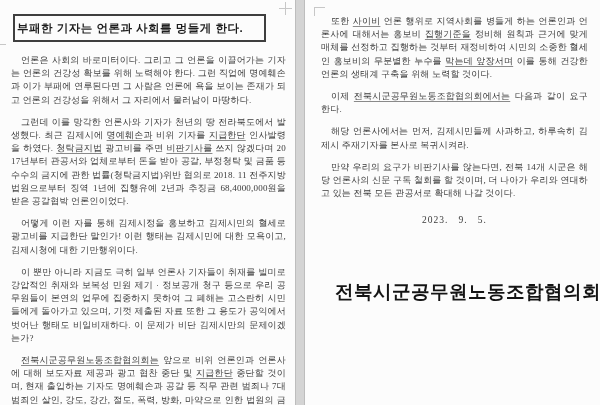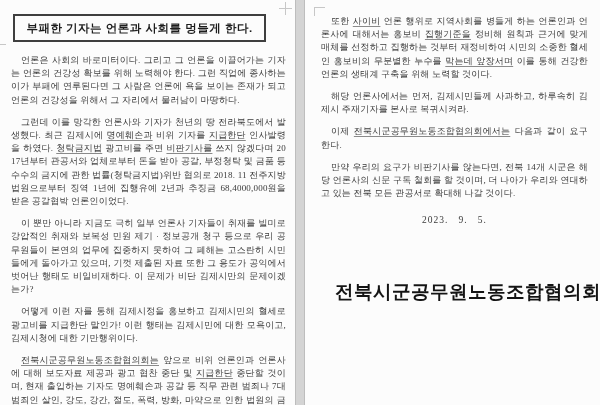--- a/index.html
+++ b/index.html
@@ -13,21 +13,20 @@
     position:relative;width:296px;height:405px;box-sizing:border-box;
     background:#fcfcfc;color:#3a3a3a;
   }
   .page-left{margin-right:8px;padding:12px 9px 0 11px;border-right:1px solid #bdbdbd}
   .page-right{padding:15px 12px 0 16px;border-left:1px solid #bdbdbd}
 
   .title-box{
     border:2px solid #3f3f3f;
     margin:2px 20px 12px 2px;
     padding:5px 2px 4px;
-    text-align:center;
     font-family:"Liberation Sans","DejaVu Sans",sans-serif;
     font-weight:bold;font-size:11.5px;letter-spacing:.5px;color:#1d1d1d;
   }
 
   .body p.para{
     margin:0 0 9px;
     font-size:9px;line-height:13.2px;letter-spacing:.2px;
     text-align:justify;word-break:break-all;text-indent:10px;color:#3a3a3a;
   }
   .u{text-decoration:underline;text-underline-offset:2px;text-decoration-color:#8a8a8a}
@@ -55,33 +54,33 @@
 
 <div class="doc">
 
   <div class="page page-left">
     <div class="mark-cross"></div>
     <div class="mark-tick"></div>
     <div class="title-box">
       <span>부패한 기자는 언론과 사회를 멍들게 한다.</span>
     </div>
     <div class="body">
-        <p class="para">언론은 사회의 바로미터이다. 그리고 그 언론을 이끌어가는 기자는 언론의 건강성 확보를 위해 노력해야 한다. 그런 직업에 종사하는 이가 부패에 연루된다면 그 사람은 언론에 욕을 보이는 존재가 되고 언론의 건강성을 위해서 그 자리에서 물러남이 마땅하다.</p>
+        <p class="para">언론은 사회의 바로미터이다. 그리고 그 언론을 이끌어가는 기자는 언론의 건강성 확보를 위해 노력해야 한다. 그런 직업에 명예훼손과 이가 부패에 연루된다면 그 사람은 언론에 욕을 보이는 존재가 되고 언론의 건강성을 위해서 그 자리에서 물러남이 마땅하다.</p>
         <p class="para">그런데 이를 망각한 언론사와 기자가 천년의 땅 전라북도에서 발생했다. 최근 김제시에 <span class="u">명예훼손과</span> 비위 기자를 <span class="u">지급한단</span> 인사발령을 하였다. <span class="u">청탁금지법</span> 광고비를 주면 <span class="u">비판기사를</span> 쓰지 않겠다며 2017년부터 관공서와 업체로부터 돈을 받아 공갈, 부정청탁 및 금품 등 수수의 금지에 관한 법률(청탁금지법)위반 협의로 2018. 11 전주지방법원으로부터 징역 1년에 집행유예 2년과 추징금 68,4000,000원을 받은 공갈협박 언론인이었다.</p>
+        <p class="para">어떻게 이런 자를 통해 김제시정을 홍보하고 김제시민의 혈세로 광고비를 지급한단 말인가! 이런 행태는 김제시민에 대한 모욕이고, 김제시청에 대한 기만행위이다.</p>
         <p class="para">이 뿐만 아니라 지금도 극히 일부 언론사 기자들이 취재를 빌미로 강압적인 취재와 보복성 민원 제기 · 정보공개 청구 등으로 우리 공무원들이 본연의 업무에 집중하지 못하여 그 폐해는 고스란히 시민들에게 돌아가고 있으며, 기껏 제출된 자료 또한 그 용도가 공익에서 벗어난 행태도 비일비재하다. 이 문제가 비단 김제시만의 문제이겠는가?</p>
-        <p class="para">어떻게 이런 자를 통해 김제시정을 홍보하고 김제시민의 혈세로 광고비를 지급한단 말인가! 이런 행태는 김제시민에 대한 모욕이고, 김제시청에 대한 기만행위이다.</p>
         <p class="para"><span class="u">전북시군공무원노동조합협의회는</span> 앞으로 비위 언론인과 언론사에 대해 보도자료 제공과 광고 협찬 중단 및 <span class="u">지급한단</span> 중단할 것이며, 현재 출입하는 기자도 명예훼손과 공갈 등 직무 관련 범죄나 7대 범죄인 살인, 강도, 강간, 절도, 폭력, 방화, 마약으로 인한 법원의 금고 이상의 형이 확정되면 브리핑룸 출입금지 등 강력하게 대응할 예정이다</p>
       </div>
   </div>
 
   <div class="page page-right">
     <div class="mark-corner"></div>
     <div class="body">
         <p class="para">또한 <span class="u">사이비</span> 언론 행위로 지역사회를 병들게 하는 언론인과 언론사에 대해서는 홍보비 <span class="u">집행기준을</span> 정비해 원칙과 근거에 맞게 매체를 선정하고 집행하는 것부터 재정비하여 시민의 소중한 혈세인 홍보비의 무분별한 누수를 <span class="u">막는데 앞장서며</span> 이를 통해 건강한 언론의 생태계 구축을 위해 노력할 것이다.</p>
+        <p class="para">이제 <span class="u">전북시군공무원노동조합협의회에서는</span> 다음과 같이 요구한다.</p>
         <p class="para">해당 언론사에서는 먼저, 김제시민들께 사과하고, 하루속히 김제시 주재기자를 본사로 복귀시켜라.</p>
-        <p class="para">이제 <span class="u">전북시군공무원노동조합협의회에서는</span> 다음과 같이 요구한다.</p>
         <p class="para">만약 우리의 요구가 비판기사를 않는다면, 전북 14개 시군은 해당 언론사의 신문 구독 철회를 할 것이며, 더 나아가 우리와 연대하고 있는 전북 모든 관공서로 확대해 나갈 것이다.</p>
       </div>
     <div class="date">2023.   9.   5.</div>
     <div class="signature">전북시군공무원노동조합협의회 일동</div>
   </div>
 
 </div>
 
 </body></html>

